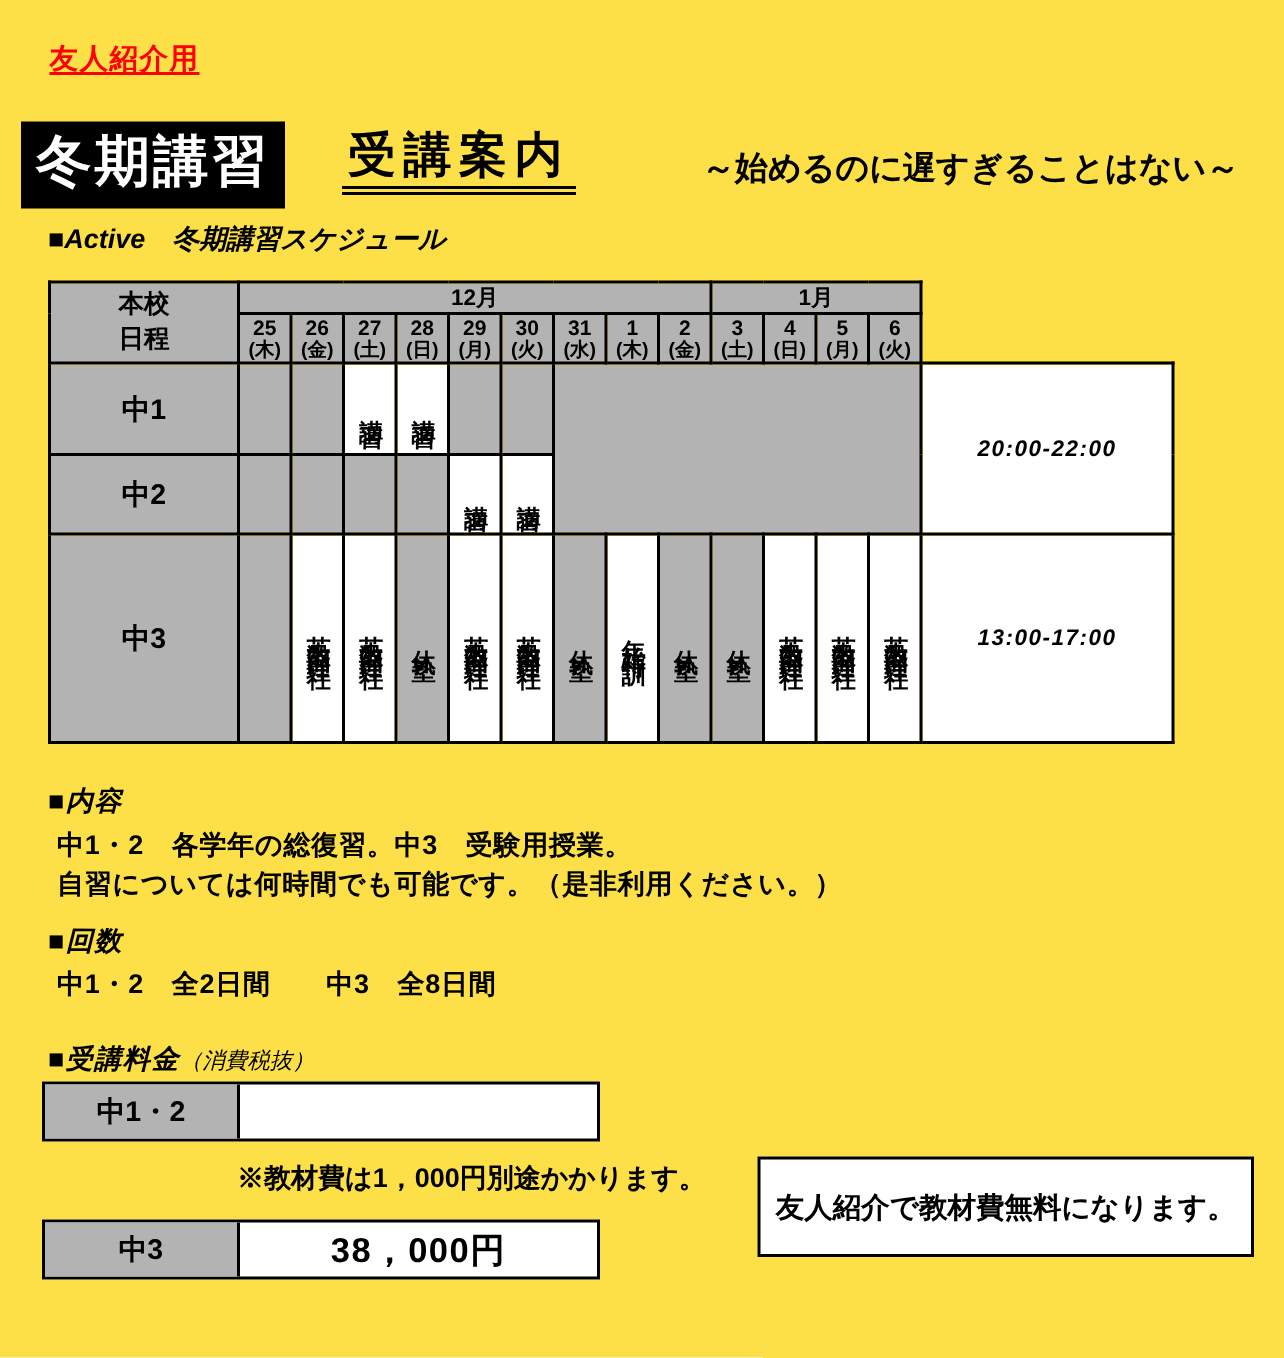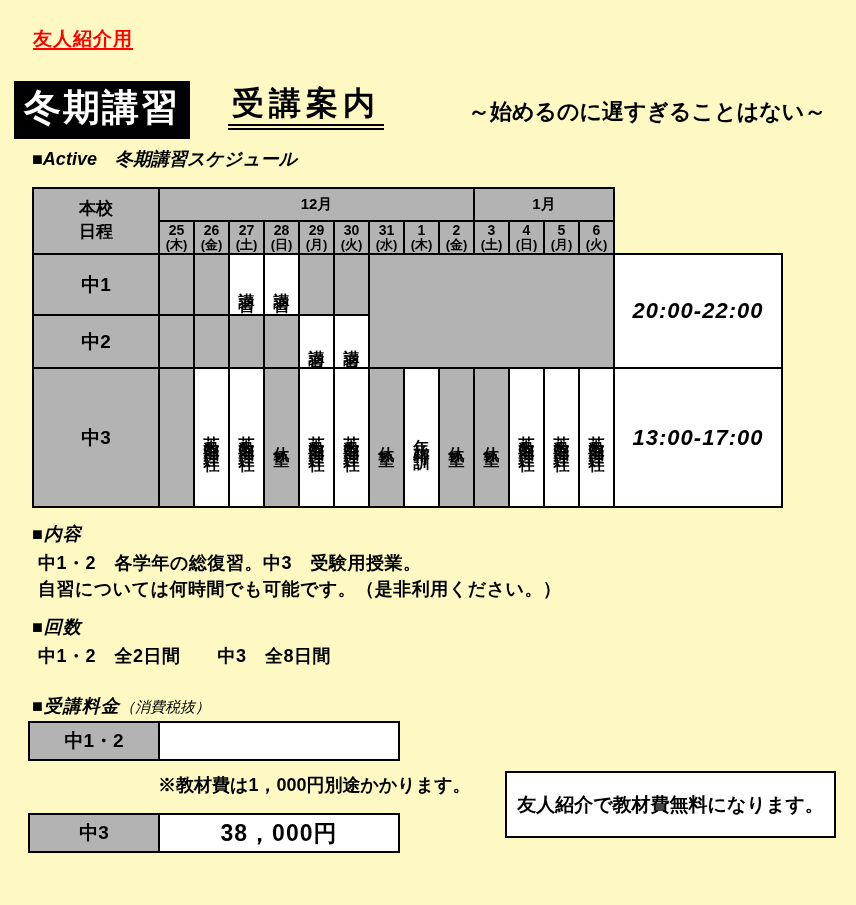--- a/index.html
+++ b/index.html
@@ -1,18 +1,18 @@
 <!DOCTYPE html>
 <html><head>
 <meta charset="utf-8">
 <style>
   * { margin: 0; padding: 0; box-sizing: border-box; }
   html, body { background: #ffffff; }
   body { font-family: "Liberation Sans", sans-serif; color: #000; }
-  #page { position: relative; width: 856px; height: 905px; background: #fef9c3; overflow: hidden; }
+  #page { position: relative; width: 856px; height: 905px; background: #fde047; overflow: hidden; }
 
   .abs { position: absolute; white-space: nowrap; }
 
   
   #tag { left: 33px; top: 26px; font-size: 19px; font-weight: bold; color: #ff0000;
          text-decoration: underline; text-decoration-thickness: 2px; text-underline-offset: 3px; letter-spacing: 1px; }
   #title-badge { left: 14px; top: 81px; background: #000; color: #fff; font-size: 37px;
                  font-weight: bold; padding: 6px 10px 9px 10px; letter-spacing: 2px; line-height: 1.15; }
   #title-main { left: 228px; top: 86px; font-size: 32px; font-weight: bold; letter-spacing: 5px;
                 border-bottom: 6px double #000; padding: 0 4px 3px 4px; line-height: 1.1; }
@@ -27,21 +27,21 @@
   #sched-table .w { background: #ffffff; }
   #sched-table .ghost { border: none; background: transparent; }
   .month-cell { font-size: 15px; font-weight: bold; }
   .day-cell { font-weight: bold; line-height: 1.15; }
   .day-cell .dnum { display: block; font-size: 14px; }
   .day-cell .ddow { display: block; font-size: 13px; }
   .corner-cell span { display: block; font-size: 17px; font-weight: bold; line-height: 1.35; }
   .lbl { font-size: 19px; font-weight: bold; }
   .vt { writing-mode: vertical-rl; text-orientation: upright; letter-spacing: 5px;
         font-size: 16px; font-weight: bold; line-height: 1; display: inline-block; }
-  .time-cell { font-size: 22px; font-weight: bold; font-style: italic; letter-spacing: 1px; }
+  .time-cell { font-size: 15px; font-weight: bold; font-style: italic; letter-spacing: 1px; }
 
   
   .sec-heading { font-size: 18px; font-weight: bold; font-style: italic; letter-spacing: 1px; }
   .sec-text { font-size: 18px; font-weight: bold; letter-spacing: 0.5px; }
   #content-heading { left: 32px; top: 522px; }
   #content-line1 { left: 38px; top: 551px; }
   #content-line2 { left: 38px; top: 577px; }
   #count-heading { left: 32px; top: 615px; }
   #count-line { left: 38px; top: 644px; }
   #price-heading { left: 32px; top: 694px; }
@@ -90,21 +90,21 @@
         <col style="width:35px">
         <col style="width:35px">
       <col style="width:35px">
         <col style="width:35px">
         <col style="width:35px">
         <col style="width:35px">
       <col style="width:35px">
       <col style="width:168px">
     </colgroup>
     <tbody>
-        <tr style="height:33px">
+        <tr style="height:21px">
       <th class="g corner-cell" rowspan="2">
         <span>本校</span>
         <span>日程</span>
       </th>
       <th class="g month-cell" colspan="9">12月</th>
       <th class="g month-cell" colspan="4">1月</th>
       <th class="ghost"></th>
     </tr>
     <tr style="height:33px">
       <th class="g day-cell">

